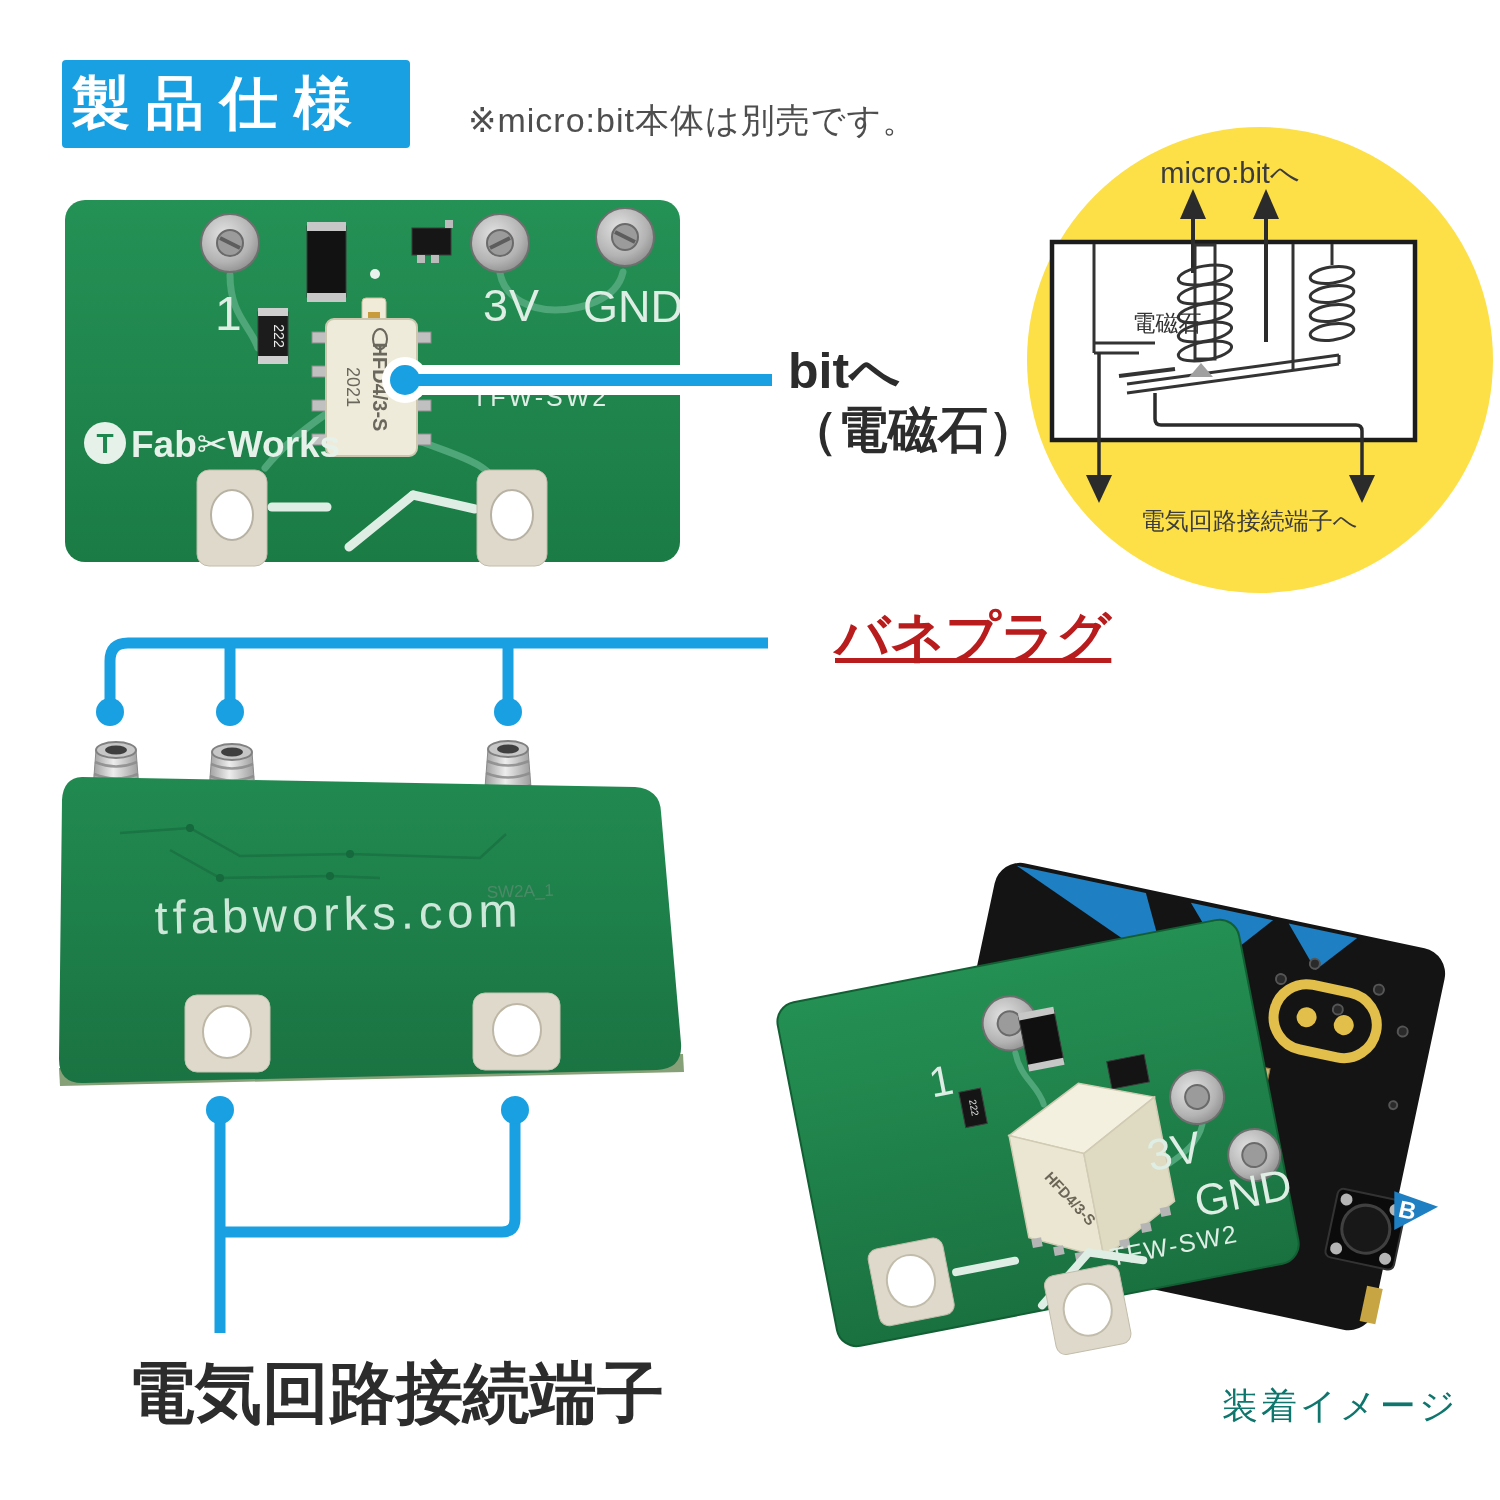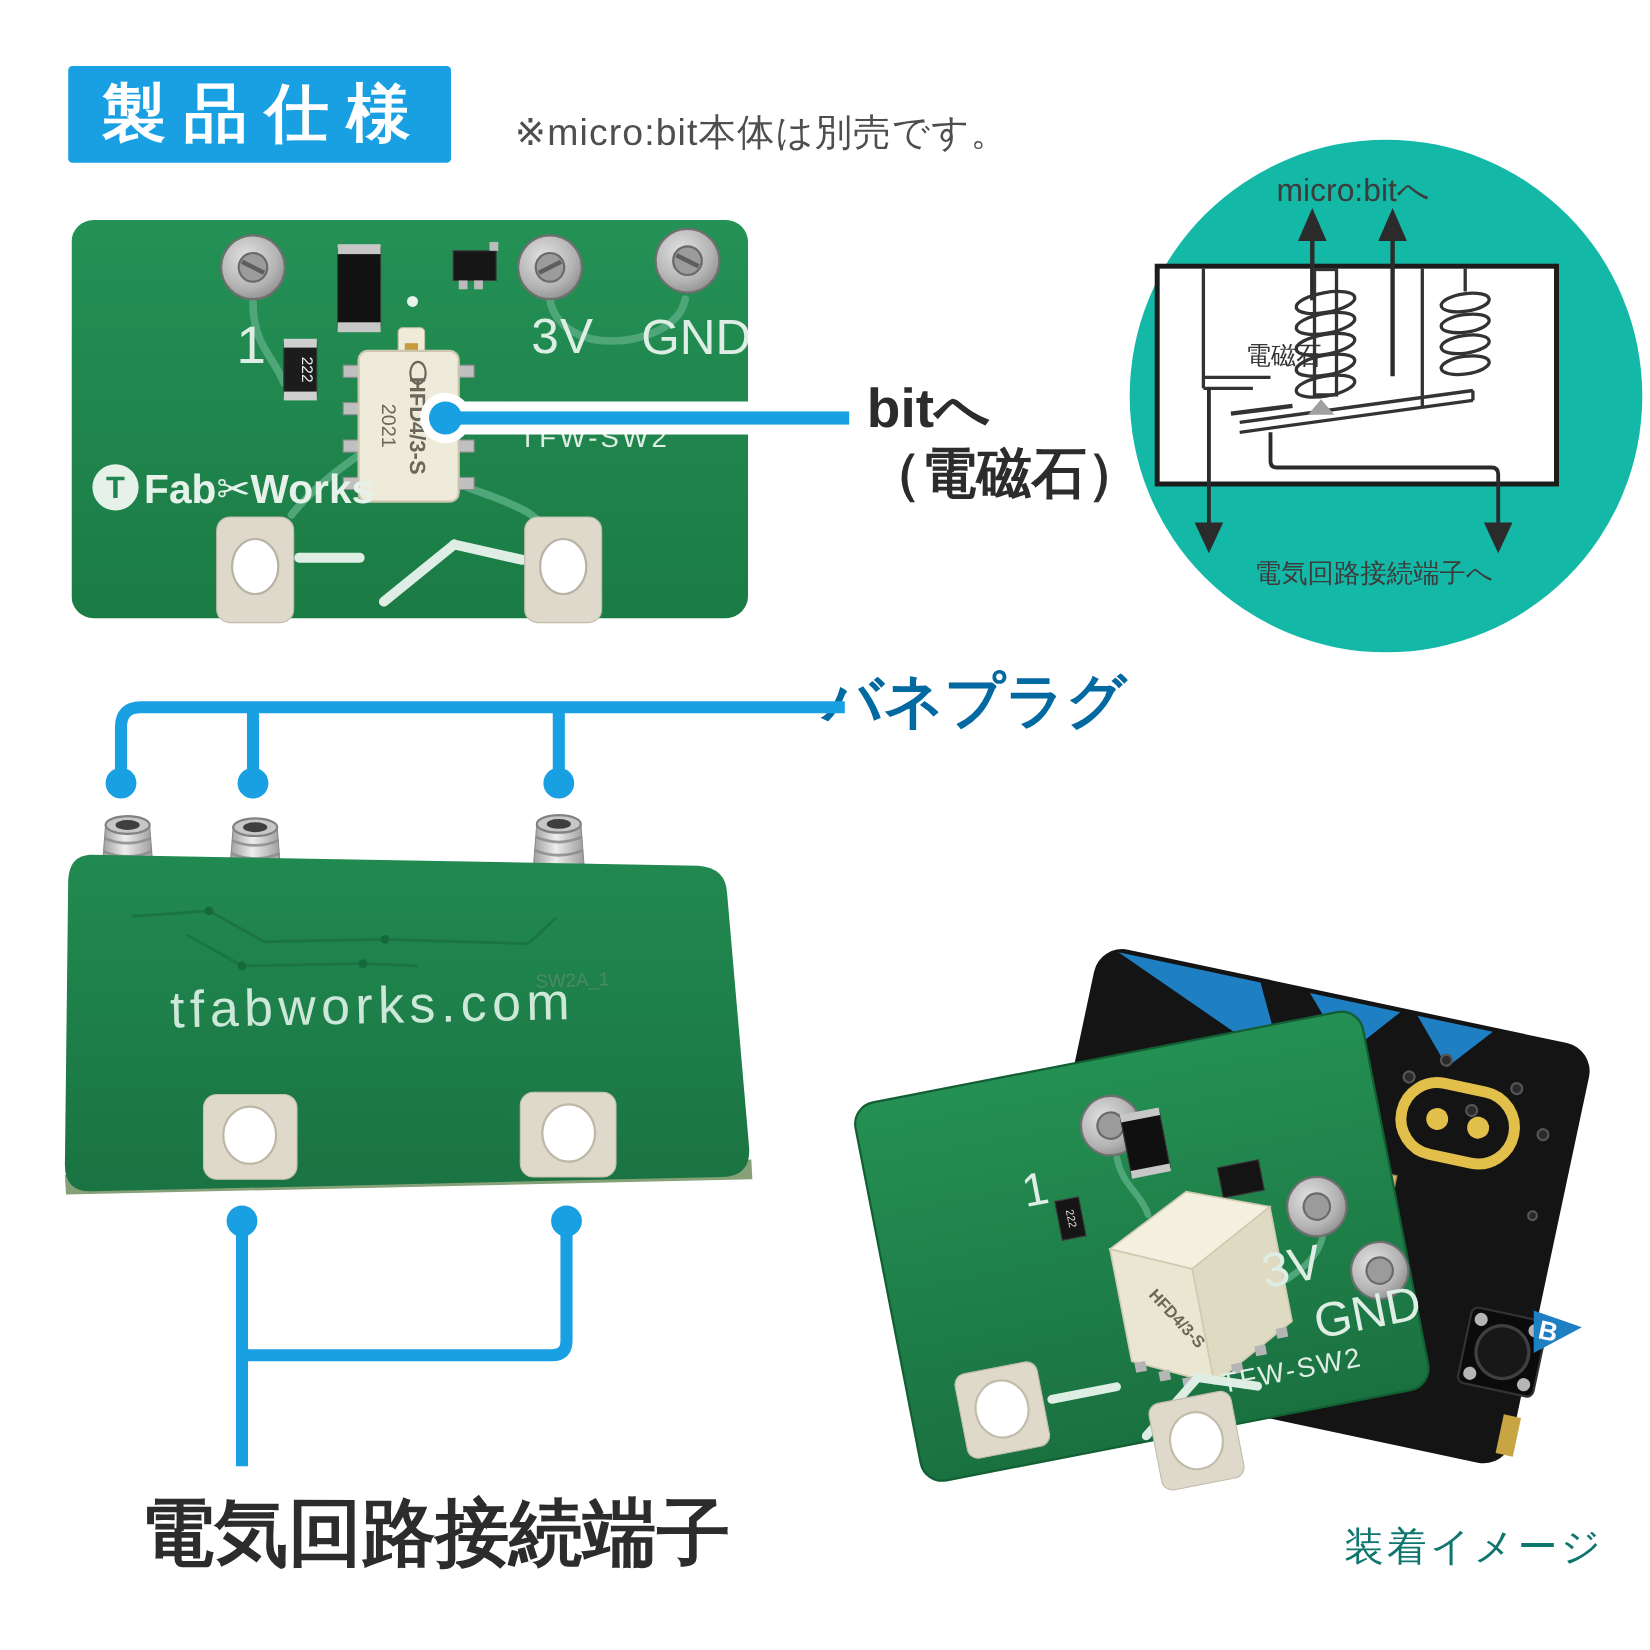--- a/index.html
+++ b/index.html
@@ -1,30 +1,30 @@
 <!DOCTYPE html>
 <html><head>
 <meta charset="utf-8">
 <style>
   html,body{margin:0;padding:0;background:#fff;}
   .canvas{position:relative;width:1500px;height:1500px;background:#ffffff;overflow:hidden;
           font-family:"Liberation Sans","DejaVu Sans",sans-serif;}
   .abs{position:absolute;}
   
   .badge{left:62px;top:60px;width:338px;height:88px;background:#18A0E2;color:#fff;
-         display:flex;align-items:center;justify-content:center;font-size:58px;font-weight:bold;
+         display:flex;align-items:center;justify-content:flex-start;font-size:58px;font-weight:bold;
          letter-spacing:16px;padding-left:10px;border-radius:4px;}
   .note{left:468px;top:98px;font-size:34px;color:#4E4E4E;letter-spacing:1px;}
   
   .switch-label{left:788px;top:342px;font-size:50px;font-weight:bold;color:#2C2C2C;line-height:1.18;}
-  .spring-label{left:748px;top:601px;font-size:54px;font-weight:bold;color:#0369a1;}
+  .spring-label{left:835px;top:601px;font-size:54px;font-weight:bold;color:#b91c1c;text-decoration:underline;}
   .terminal-label{left:128px;top:1348px;font-size:67px;font-weight:bold;color:#2C2C2C;}
   .attach-caption{left:1222px;top:1382px;font-size:36px;color:#0f766e;letter-spacing:3px;}
   
-  .mech{left:1027px;top:127px;width:466px;height:466px;border-radius:50%;background:#14b8a6;}
+  .mech{left:1027px;top:127px;width:466px;height:466px;border-radius:50%;background:#fde047;}
   svg{display:block;}
   .annot{left:0;top:0;pointer-events:none;}
 </style>
 </head>
 <body>
 
 <div class="canvas">
 
   <div class="abs badge">
     <span>製品仕様</span>

